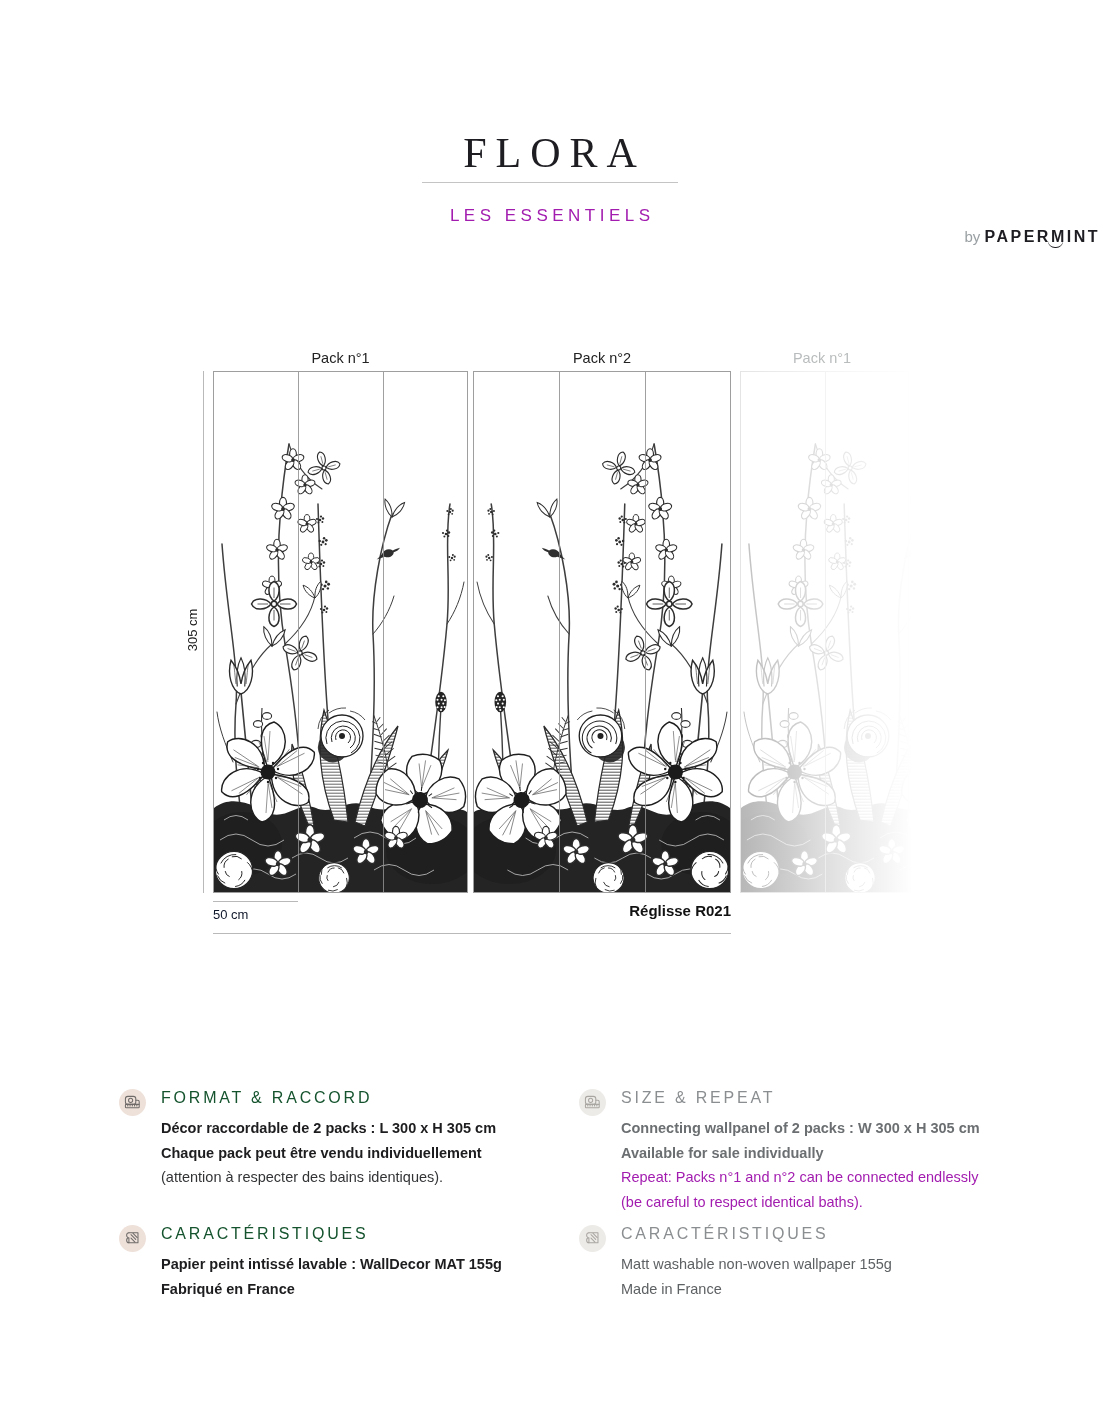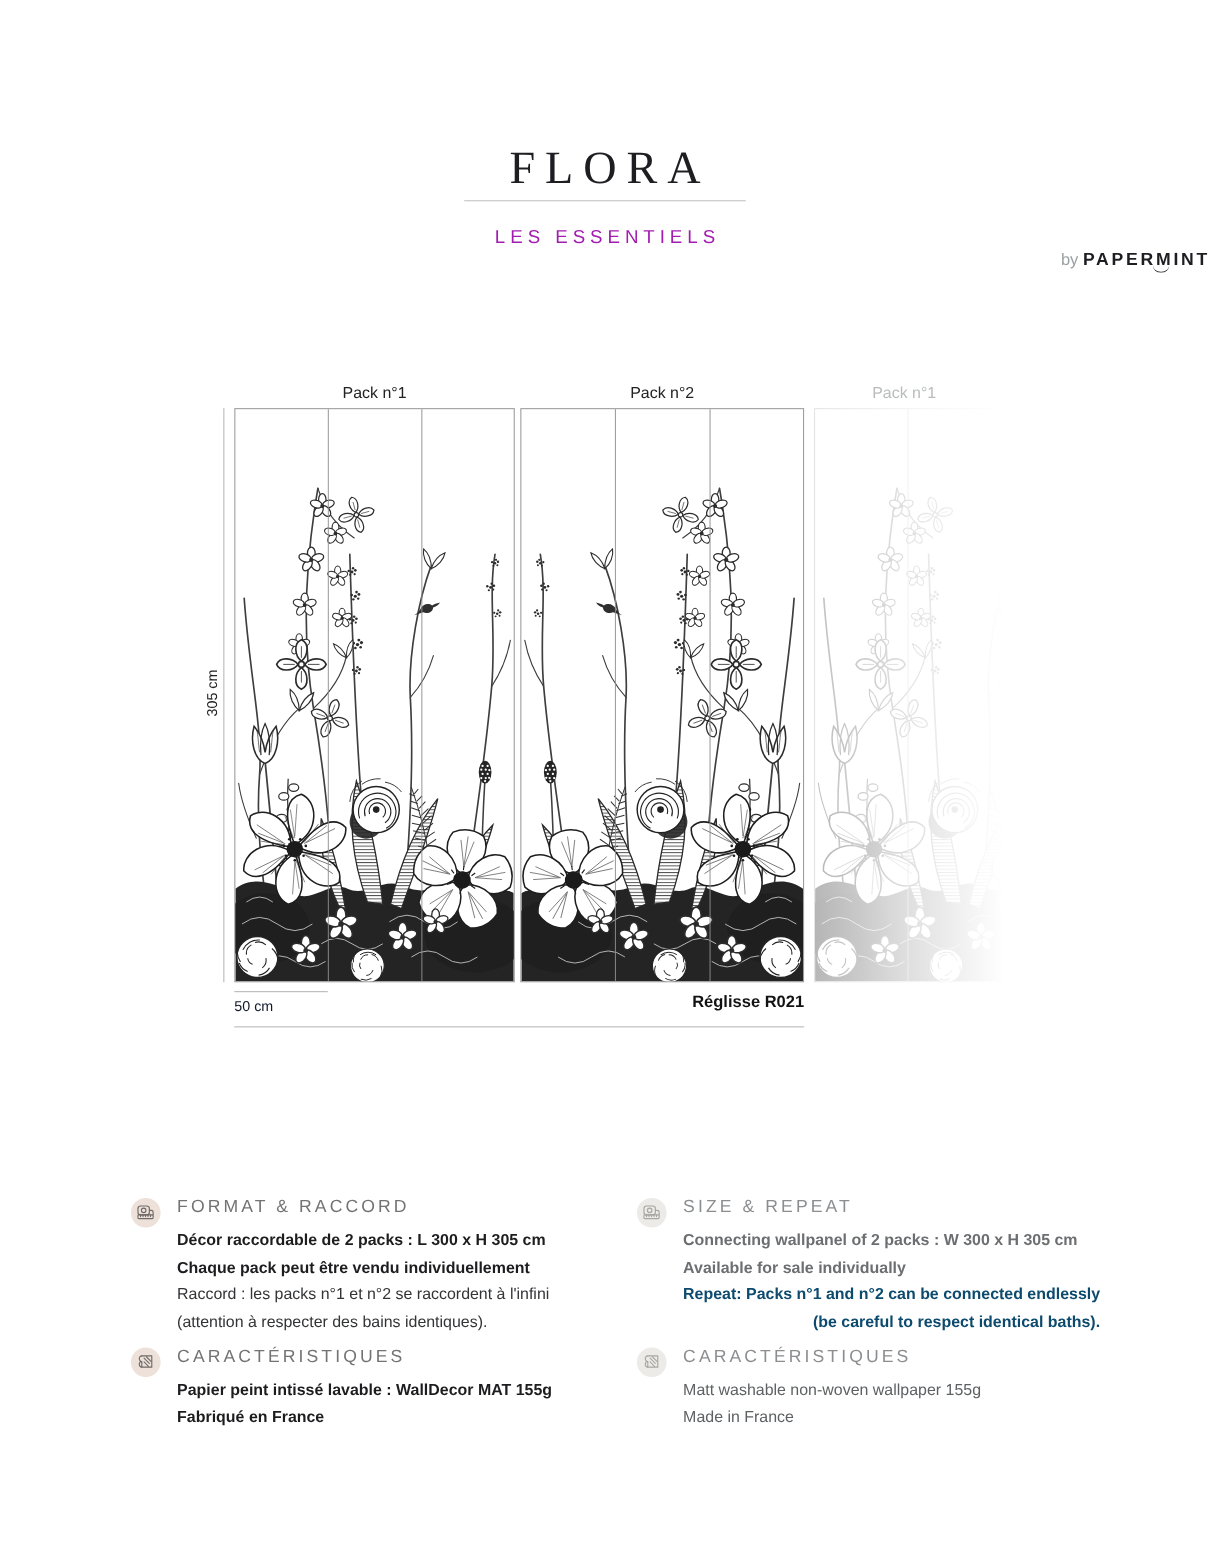--- a/index.html
+++ b/index.html
@@ -41,27 +41,27 @@
   .measure-300{left:213px;top:933px;width:518px;height:0;border-top:1px solid #b9b9b9;}
   .measure-300-label{left:213px;top:939px;width:518px;text-align:center;font-size:13px;color:#222;}
 
   
   .info-block{display:flex;align-items:flex-start;}
   .icon-circle{flex:0 0 27px;width:27px;height:27px;border-radius:50%;margin-right:15px;margin-top:3px;
                display:flex;align-items:center;justify-content:center;}
   .icon-circle.fr{background:#eee1da;}
   .icon-circle.en{background:#edebe7;}
   .icon-circle svg{width:17px;height:17px;display:block;}
-  .info-text h3{margin:3px 0 9px;font-size:16px;font-weight:500;letter-spacing:2.8px;color:#737373;}
+  .info-text h3{margin:3px 0 9px;font-size:16px;font-weight:500;letter-spacing:2.8px;color:#14532d;}
   .info-text p{margin:0;font-size:14.5px;line-height:24.5px;}
   .fr-bold{font-weight:700;color:#1d1d1f;}
   .fr-reg{font-weight:400;color:#333436;}
   .en h3{color:#8b8e90;}
   .en-semi{font-weight:600;color:#6c6f71;}
-  .en-reg{font-weight:700;color:#0c4a6e;text-align:right;}
+  .en-reg{font-weight:400;color:#a21caf;}
   .en-med{font-weight:500;color:#5e6163;}
   .blk-1{left:119px;top:1086px;width:440px;}
   .blk-2{left:579px;top:1086px;width:500px;}
   .blk-3{left:119px;top:1222px;width:440px;}
   .blk-4{left:579px;top:1222px;width:500px;}
 </style>
 </head>
 <body>
 
 <svg width="0" height="0" style="position:absolute" aria-hidden="true">
@@ -351,21 +351,20 @@
   <div class="abs info-block blk-1">
     <span class="icon-circle fr">
       <svg viewBox="0 0 18 18">
           <use href="#tape-icon" stroke="#6f6b69" stroke-width="1.1"></use>
         </svg>
     </span>
     <div class="info-text">
       <h3>FORMAT &amp; RACCORD</h3>
       <p class="fr-bold">Décor raccordable de 2 packs : L 300 x H 305 cm</p>
       <p class="fr-bold">Chaque pack peut être vendu individuellement</p>
-      <p class="fr-reg">Raccord : les packs n°1 et n°2 se raccordent à l'infini</p>
       <p class="fr-reg">(attention à respecter des bains identiques).</p>
     </div>
   </div>
 
   <div class="abs info-block blk-2 en">
     <span class="icon-circle en">
       <svg viewBox="0 0 18 18">
           <use href="#tape-icon" stroke="#a9a6a2" stroke-width="1.1"></use>
         </svg>
     </span>

